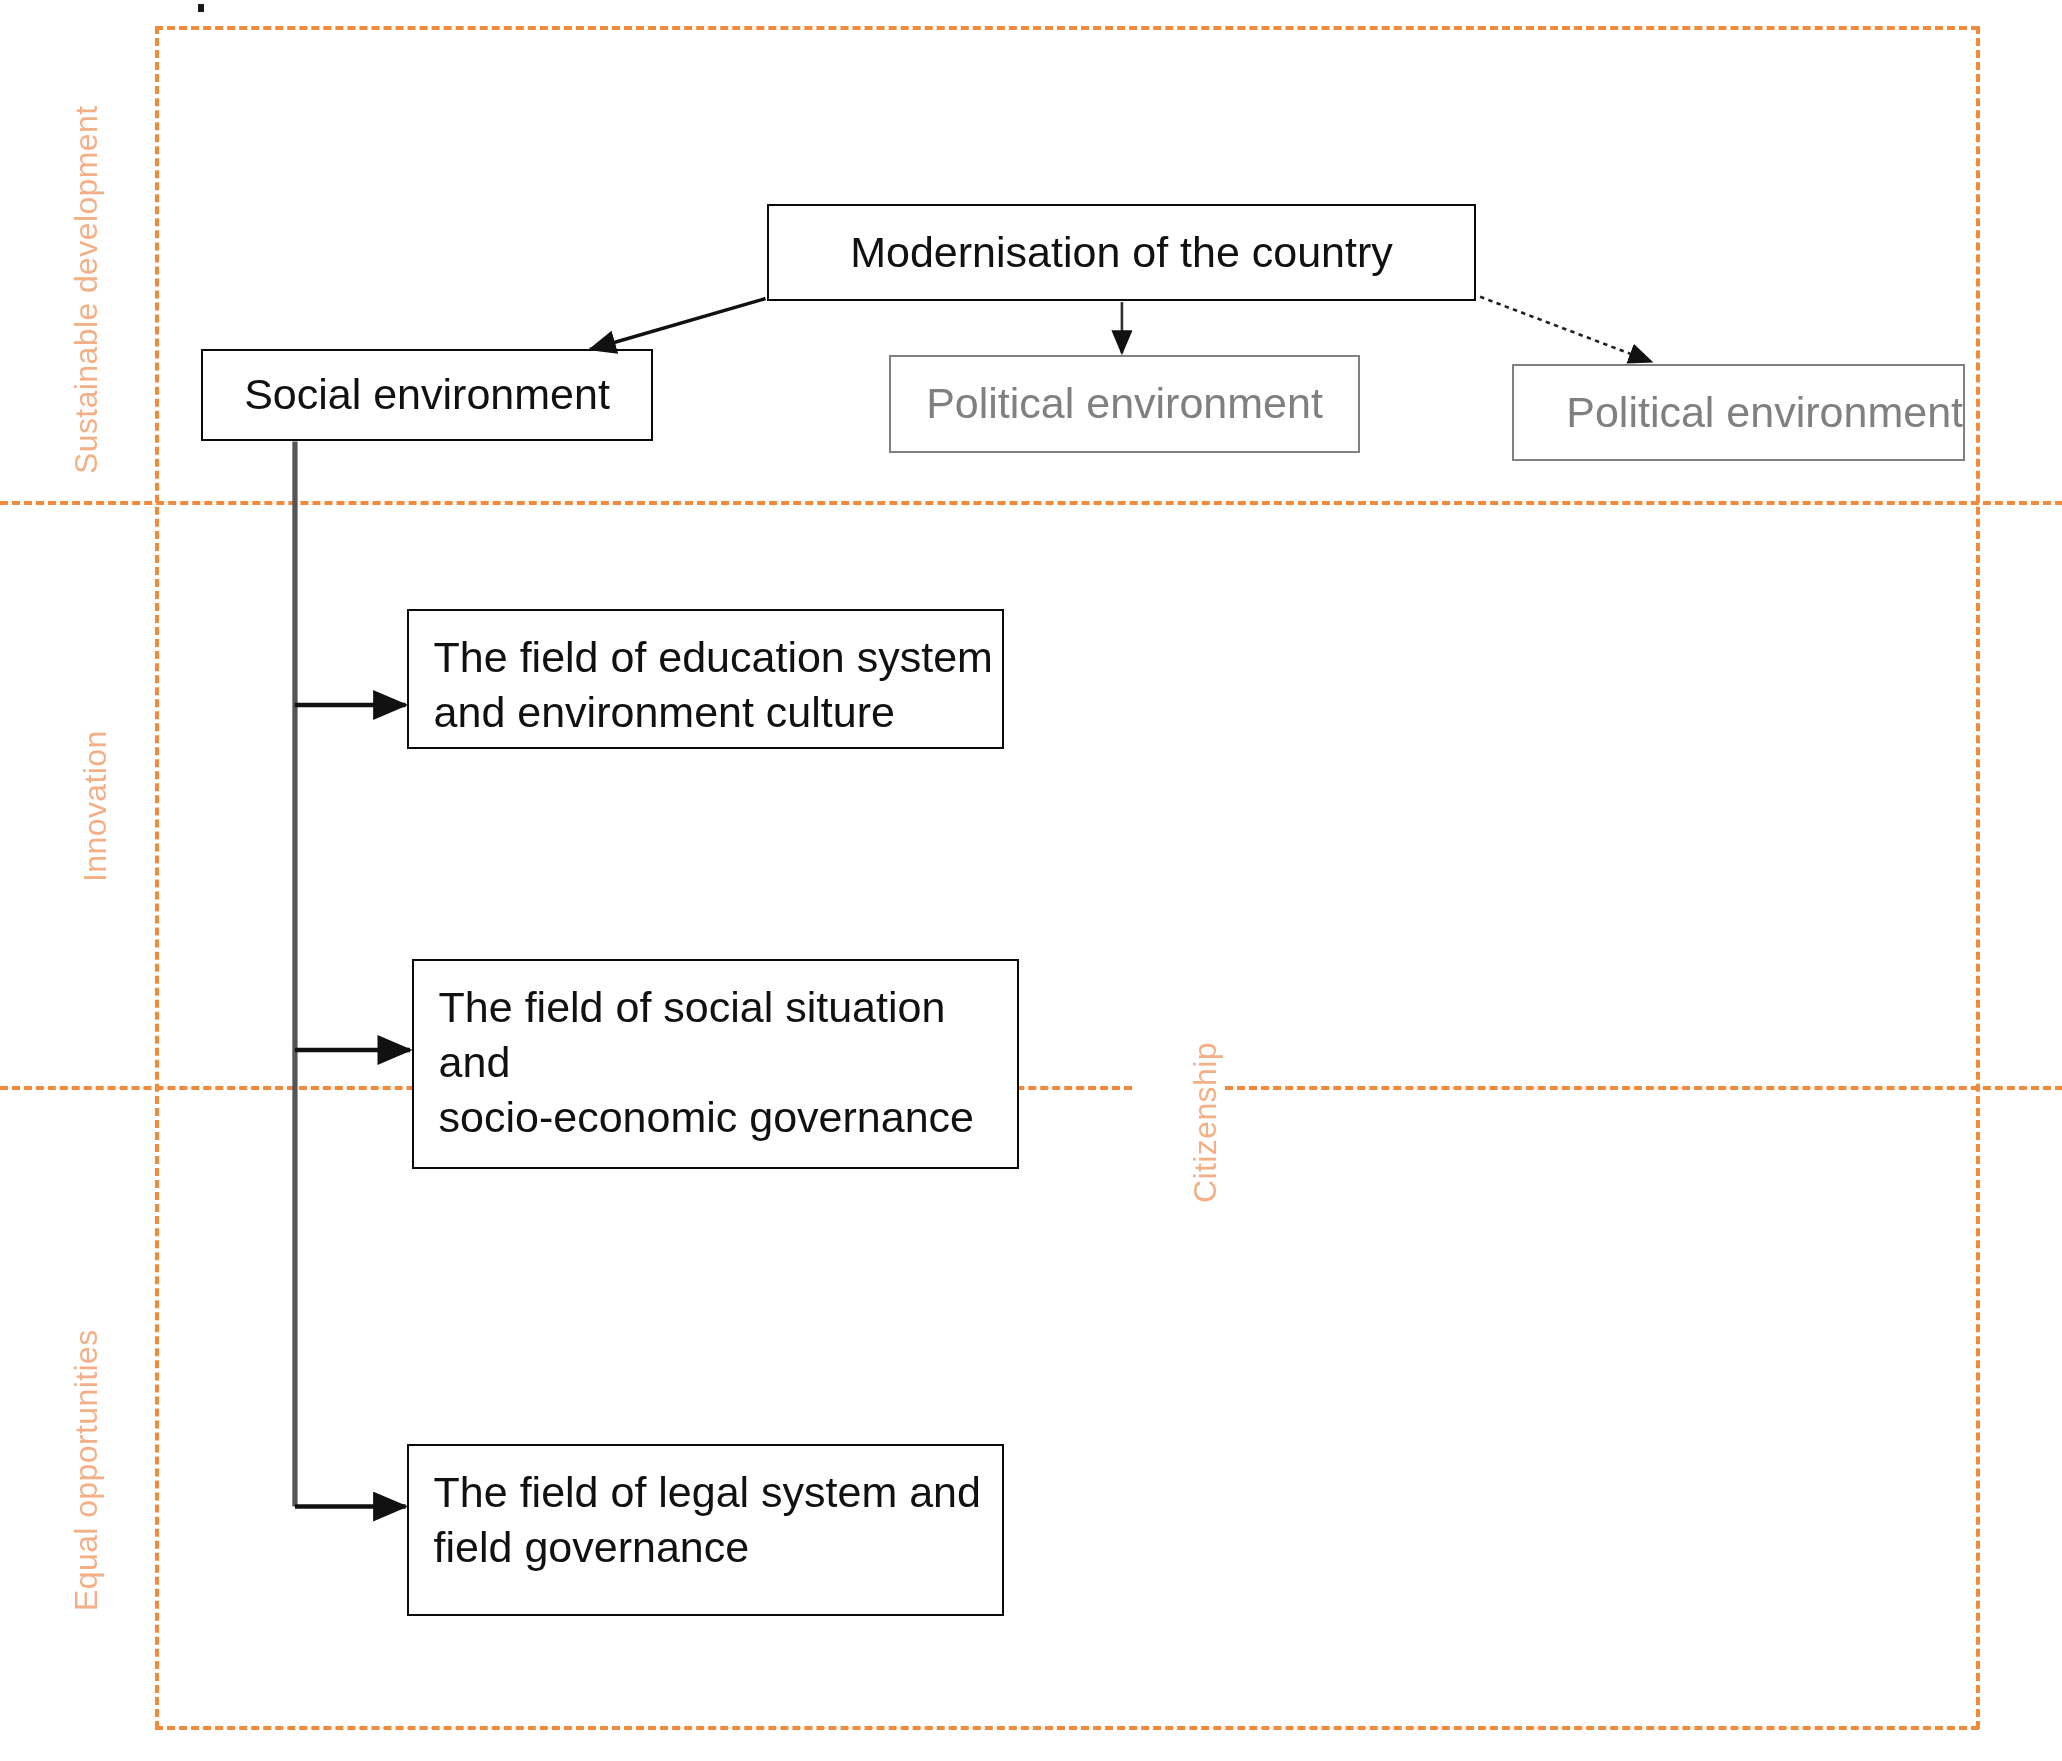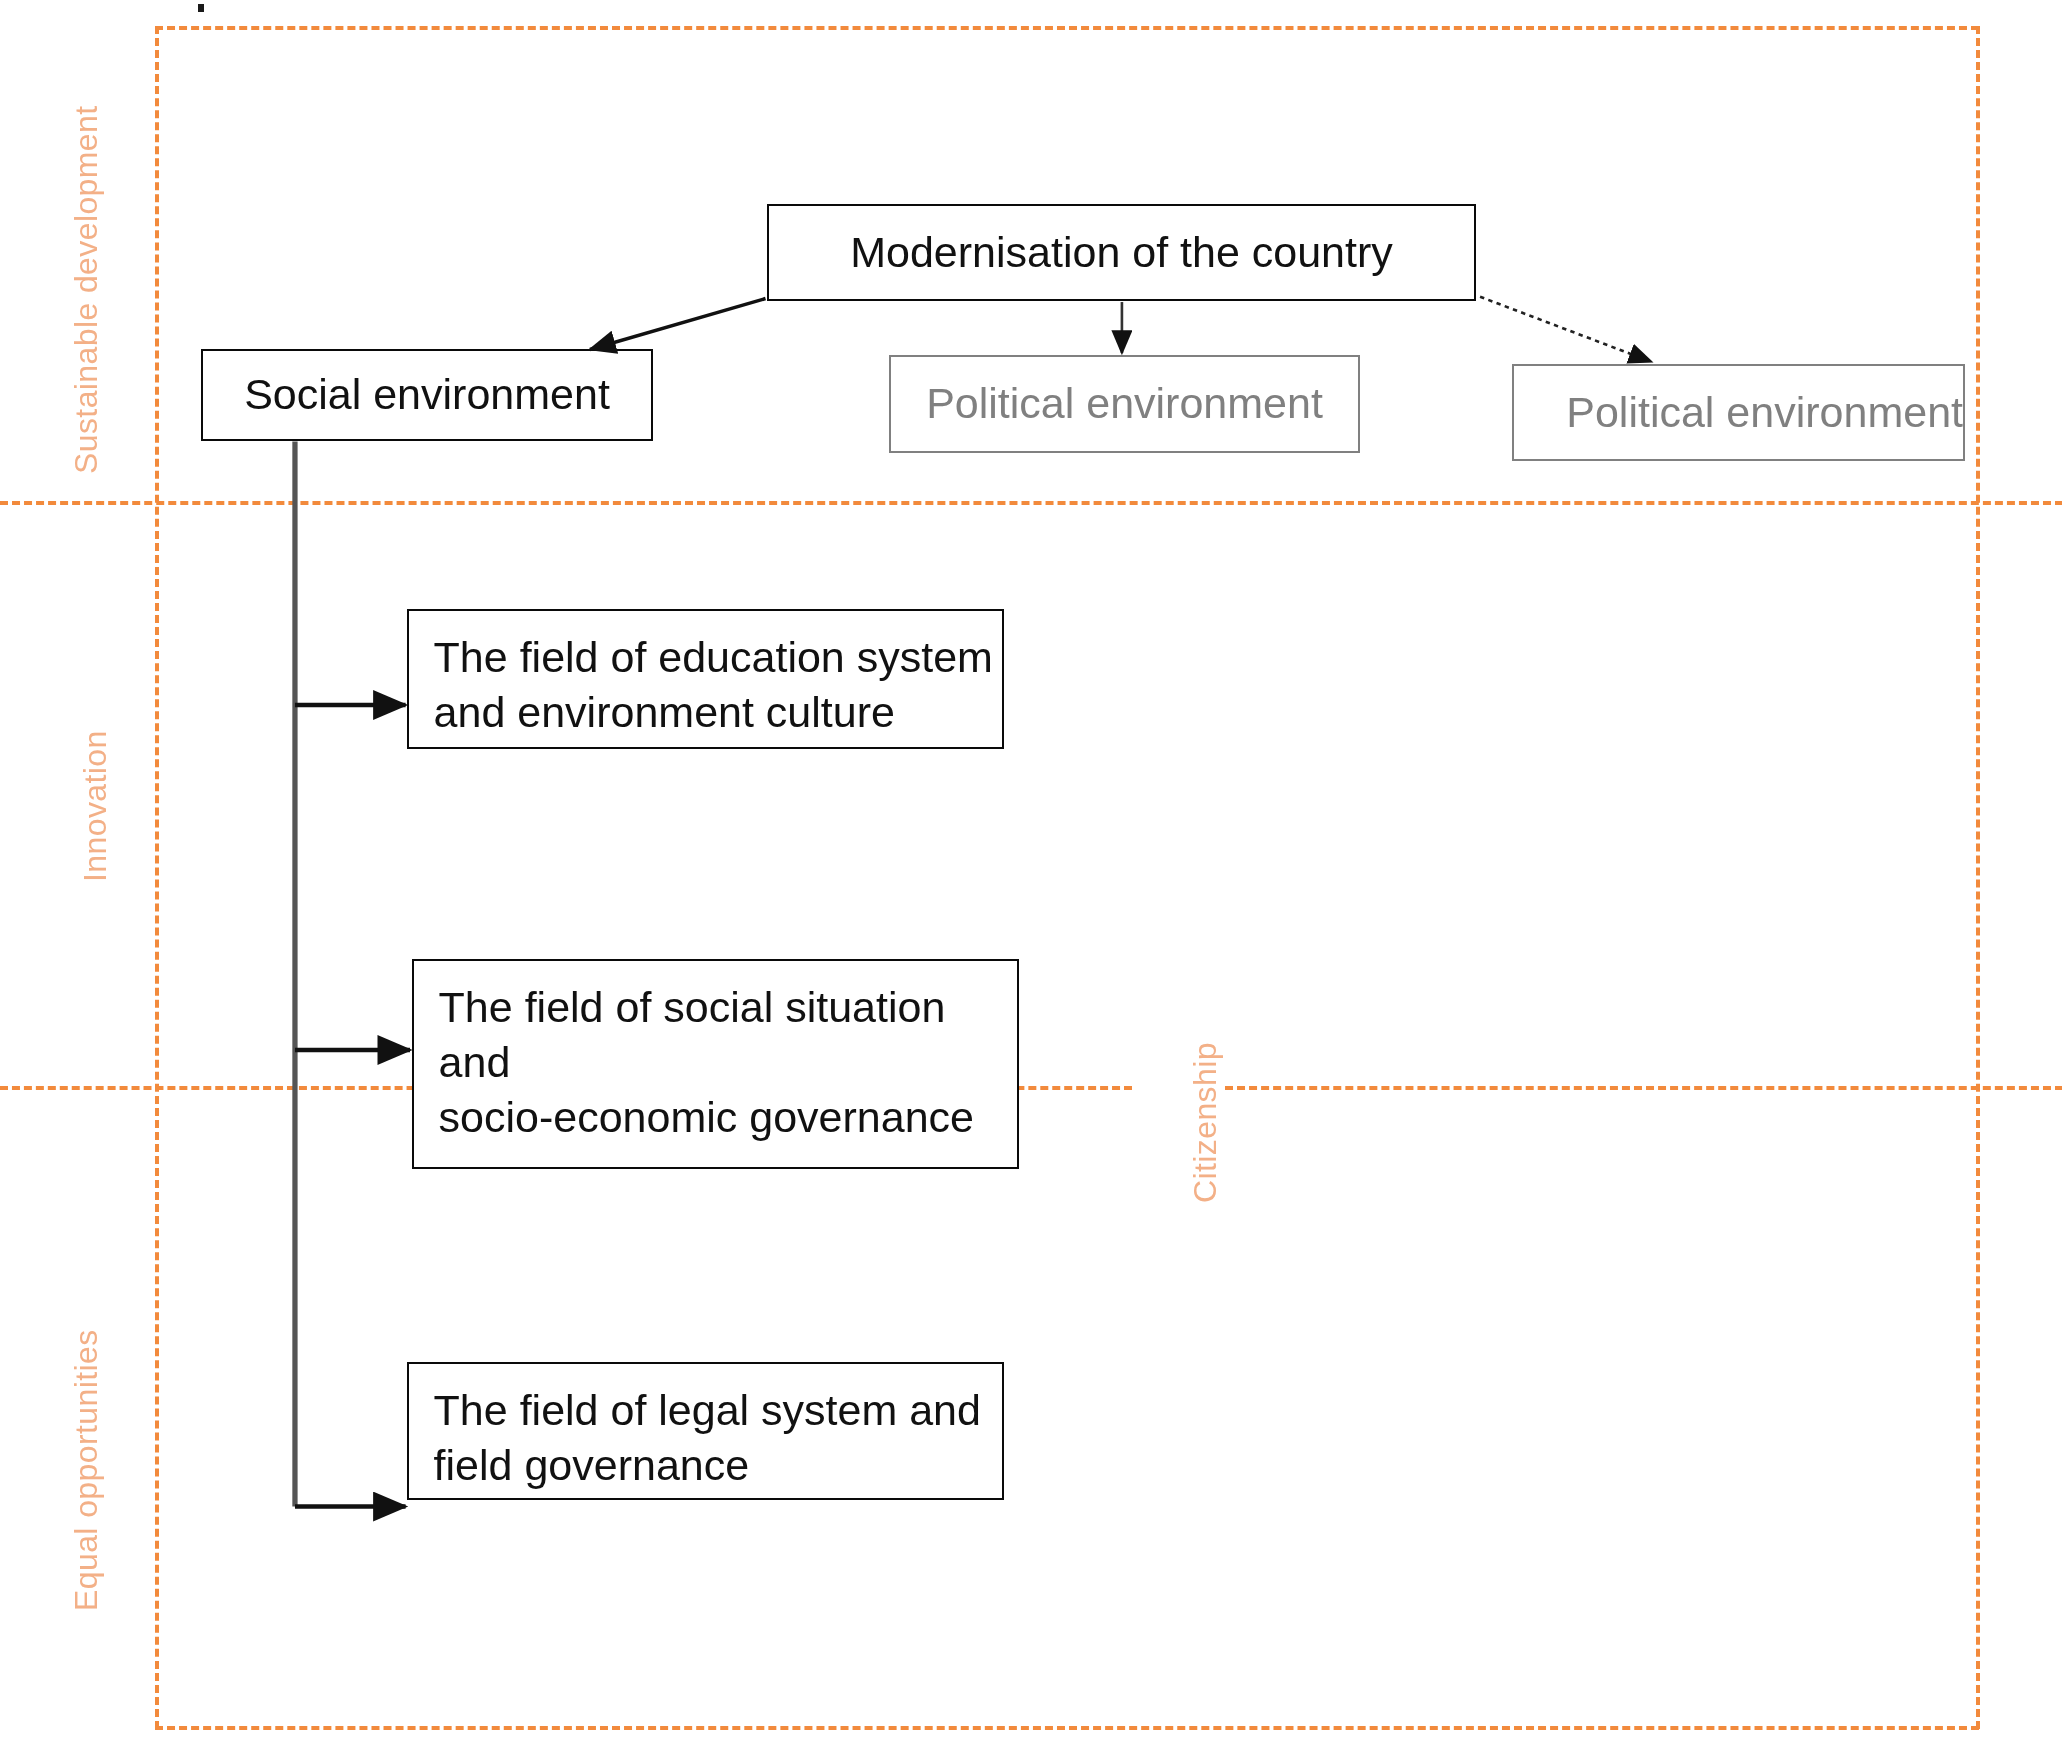--- a/index.html
+++ b/index.html
@@ -133,21 +133,21 @@
     </span>
   </div>
 
   <div class="node strong left-text" style="left:412px; top:959px; width:607px; height:210px;">
     <span>
       <span>The field of social situation and</span><br>
       <span>socio-economic governance</span>
     </span>
   </div>
 
-  <div class="node strong left-text" style="left:407px; top:1362px; width:597px; height:138px;">
+  <div class="node strong left-text" style="left:407px; top:1444px; width:597px; height:172px;">
     <span>
       <span>The field of legal system and</span><br>
       <span>field governance</span>
     </span>
   </div>
 
   <svg id="connectors" viewBox="0 0 2350 2007">
     <defs>
       <marker id="arrowhead" markerWidth="9" markerHeight="9" refX="7.4" refY="3.4" orient="auto" markerUnits="strokeWidth">
         <path d="M0,0 L8,3.4 L0,6.8 z" fill="#111111"></path>

